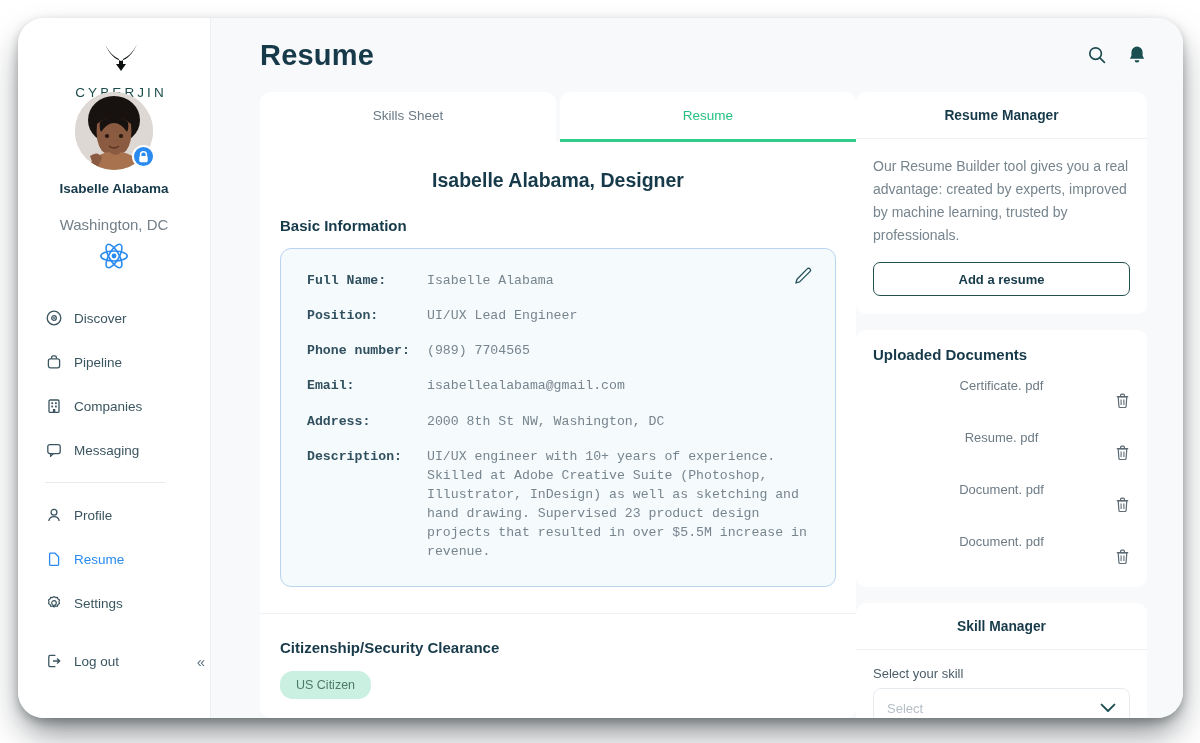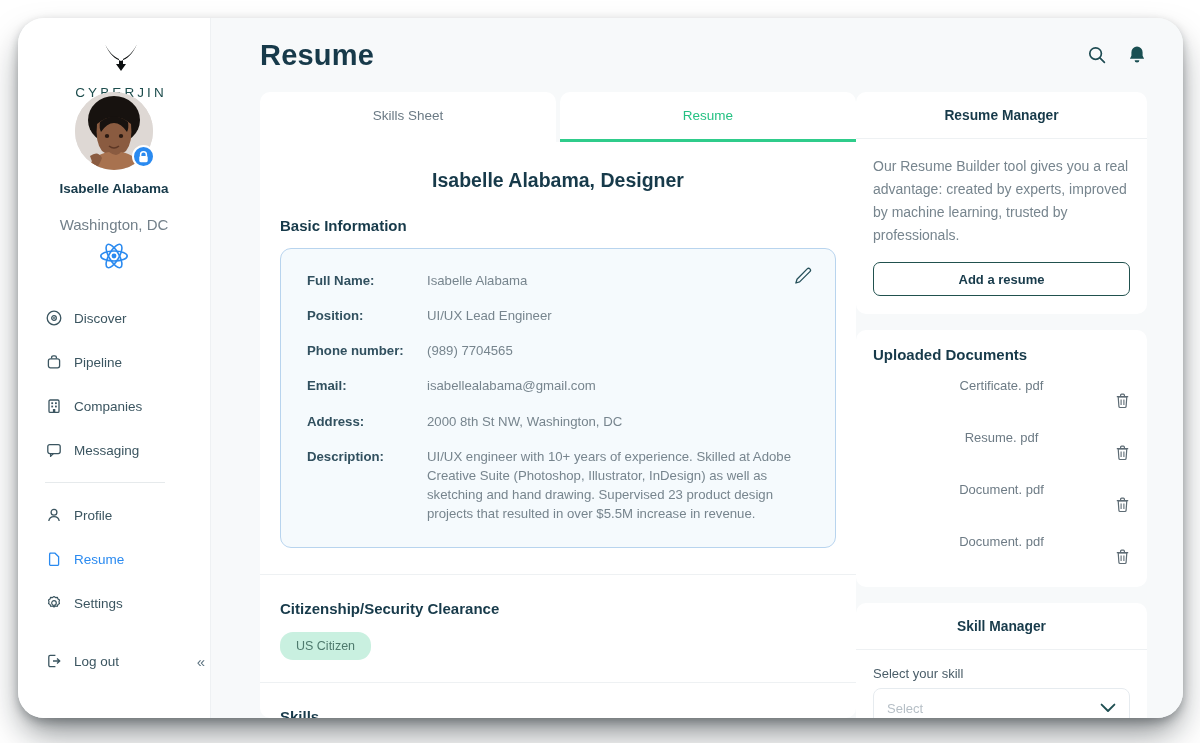--- a/index.html
+++ b/index.html
@@ -230,20 +230,21 @@
   .edit-icon {
     position: absolute;
     right: 22px; top: 18px;
     cursor: pointer;
   }
   .info-row {
     display: flex;
     margin-bottom: 16px;
     font-size: 13.2px;
     line-height: 1.45;
+    font-family: Liberation Mono, monospace;
   }
   .info-row:last-child { margin-bottom: 0; }
   .info-label {
     width: 120px;
     flex: 0 0 120px;
     color: #31505f;
     font-weight: bold;
   }
   .info-value {
     color: #77858e;

